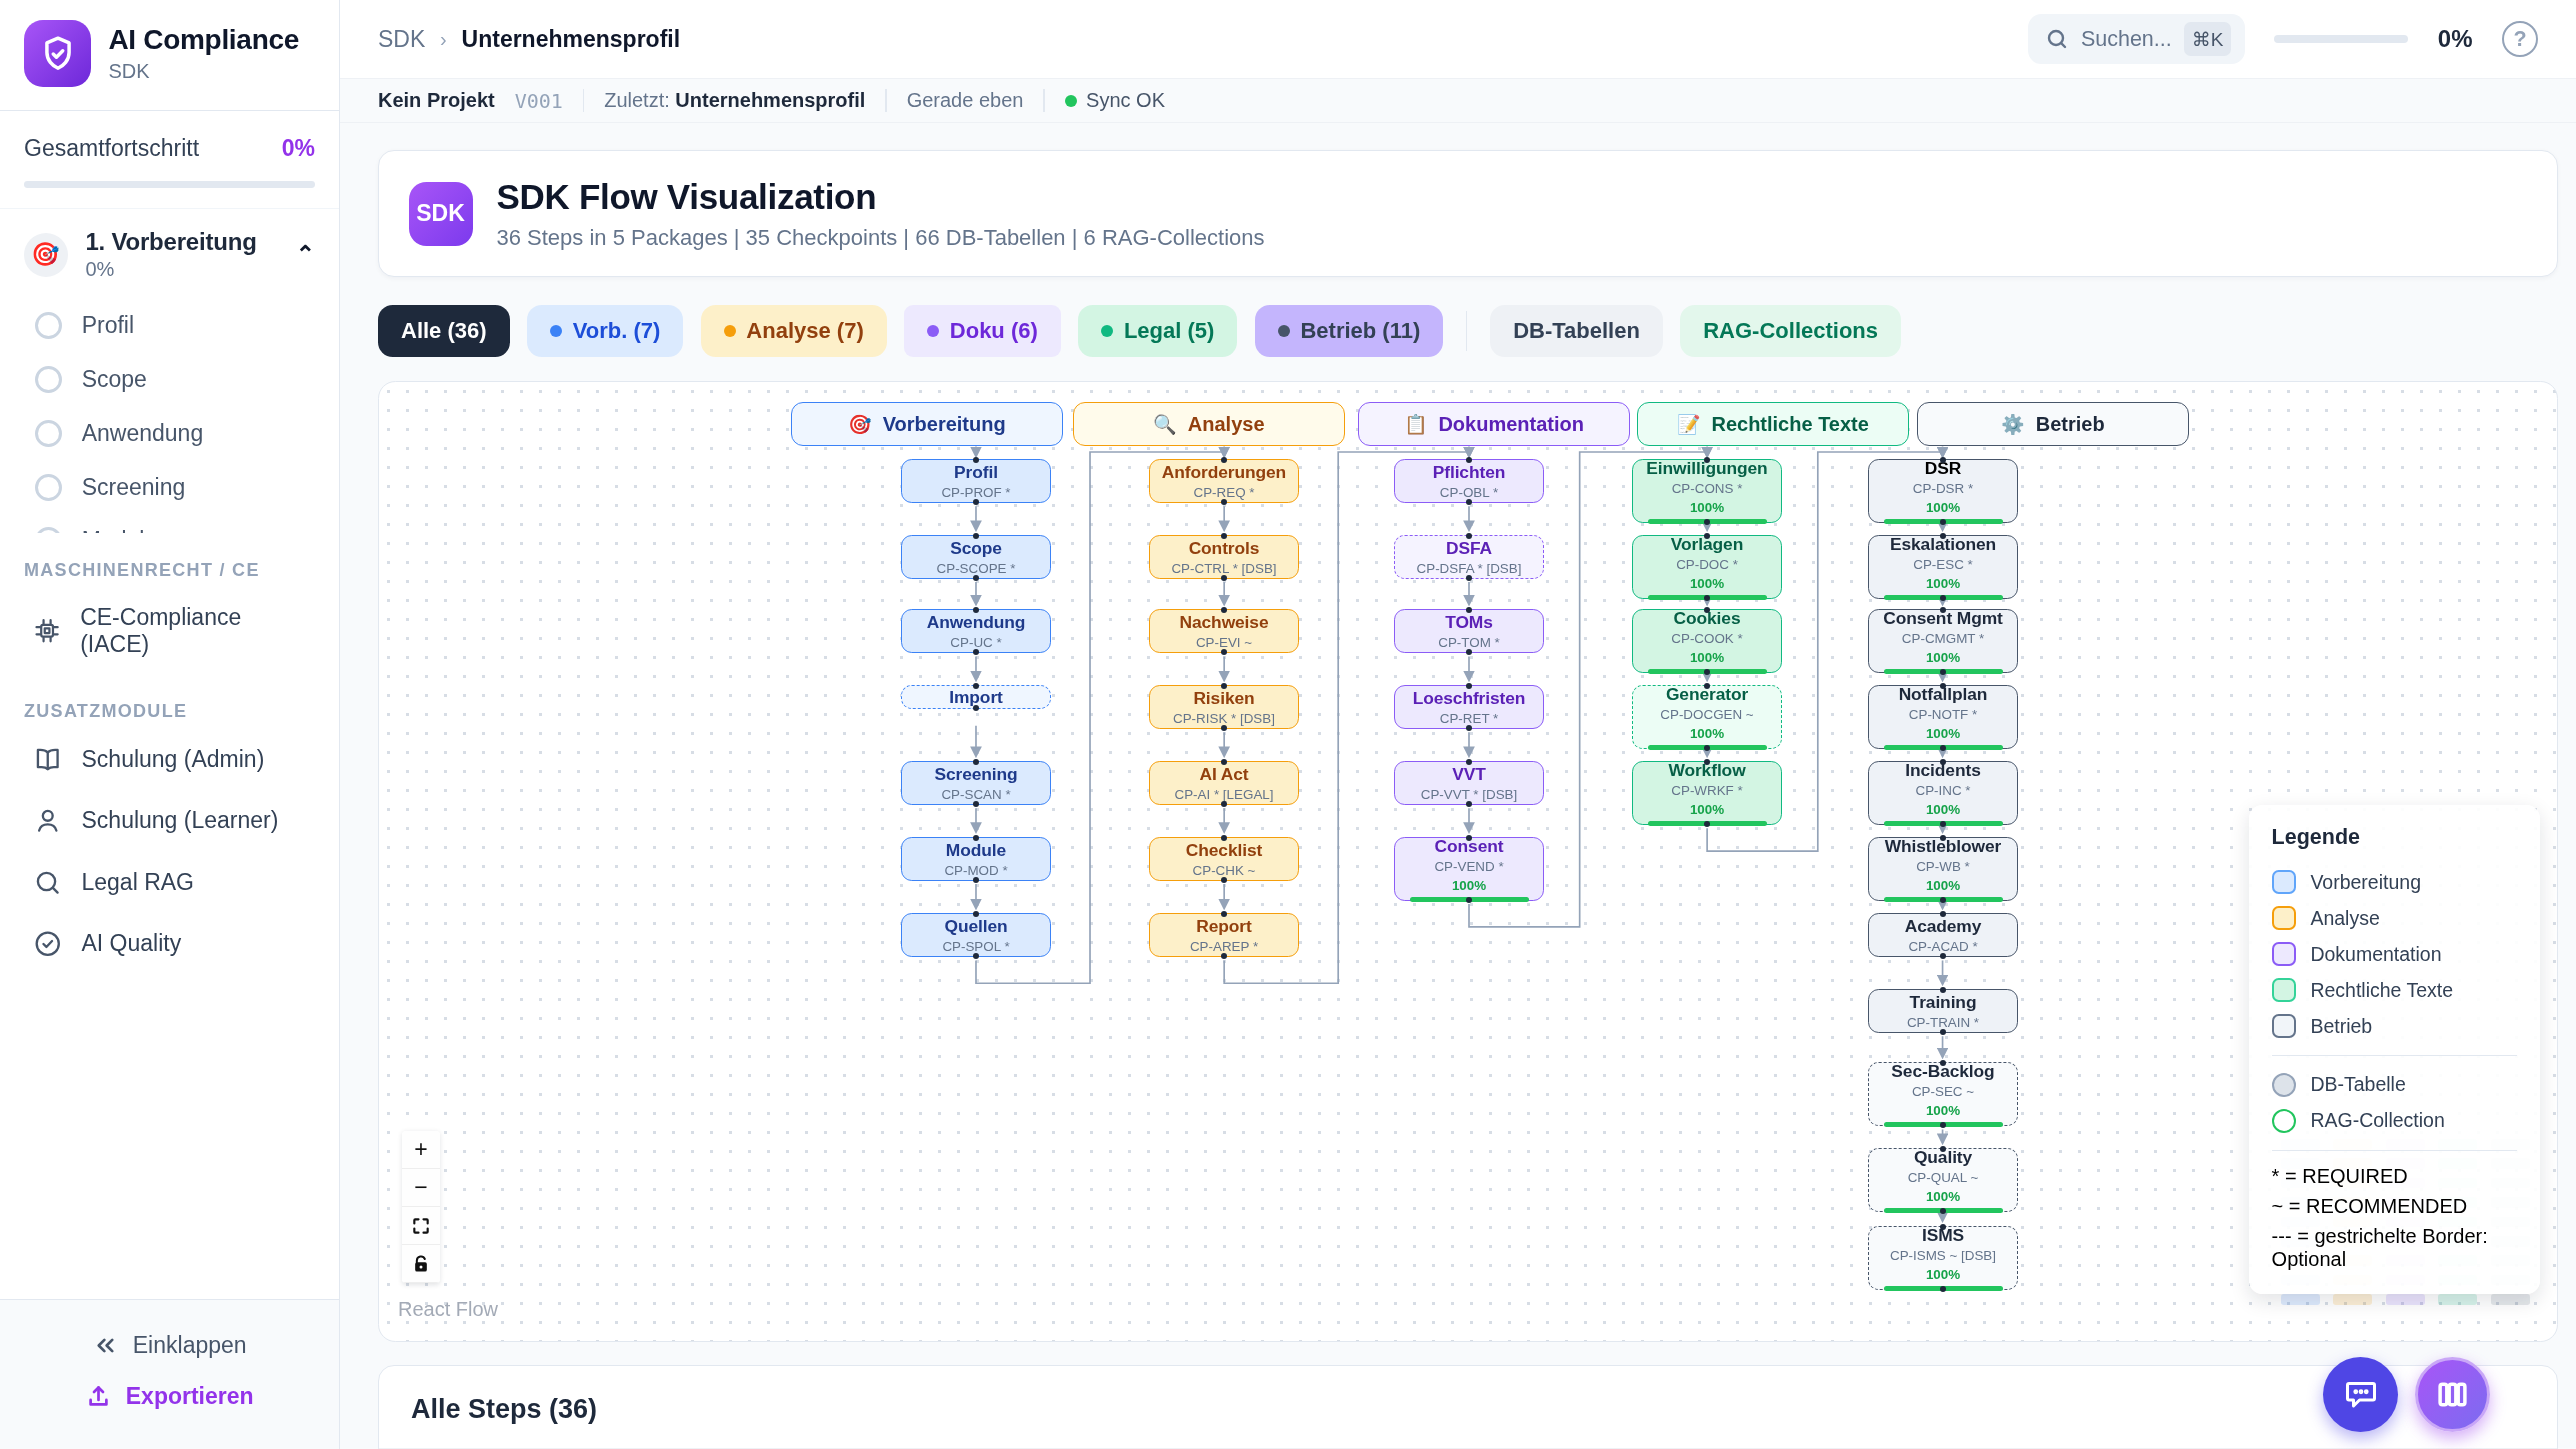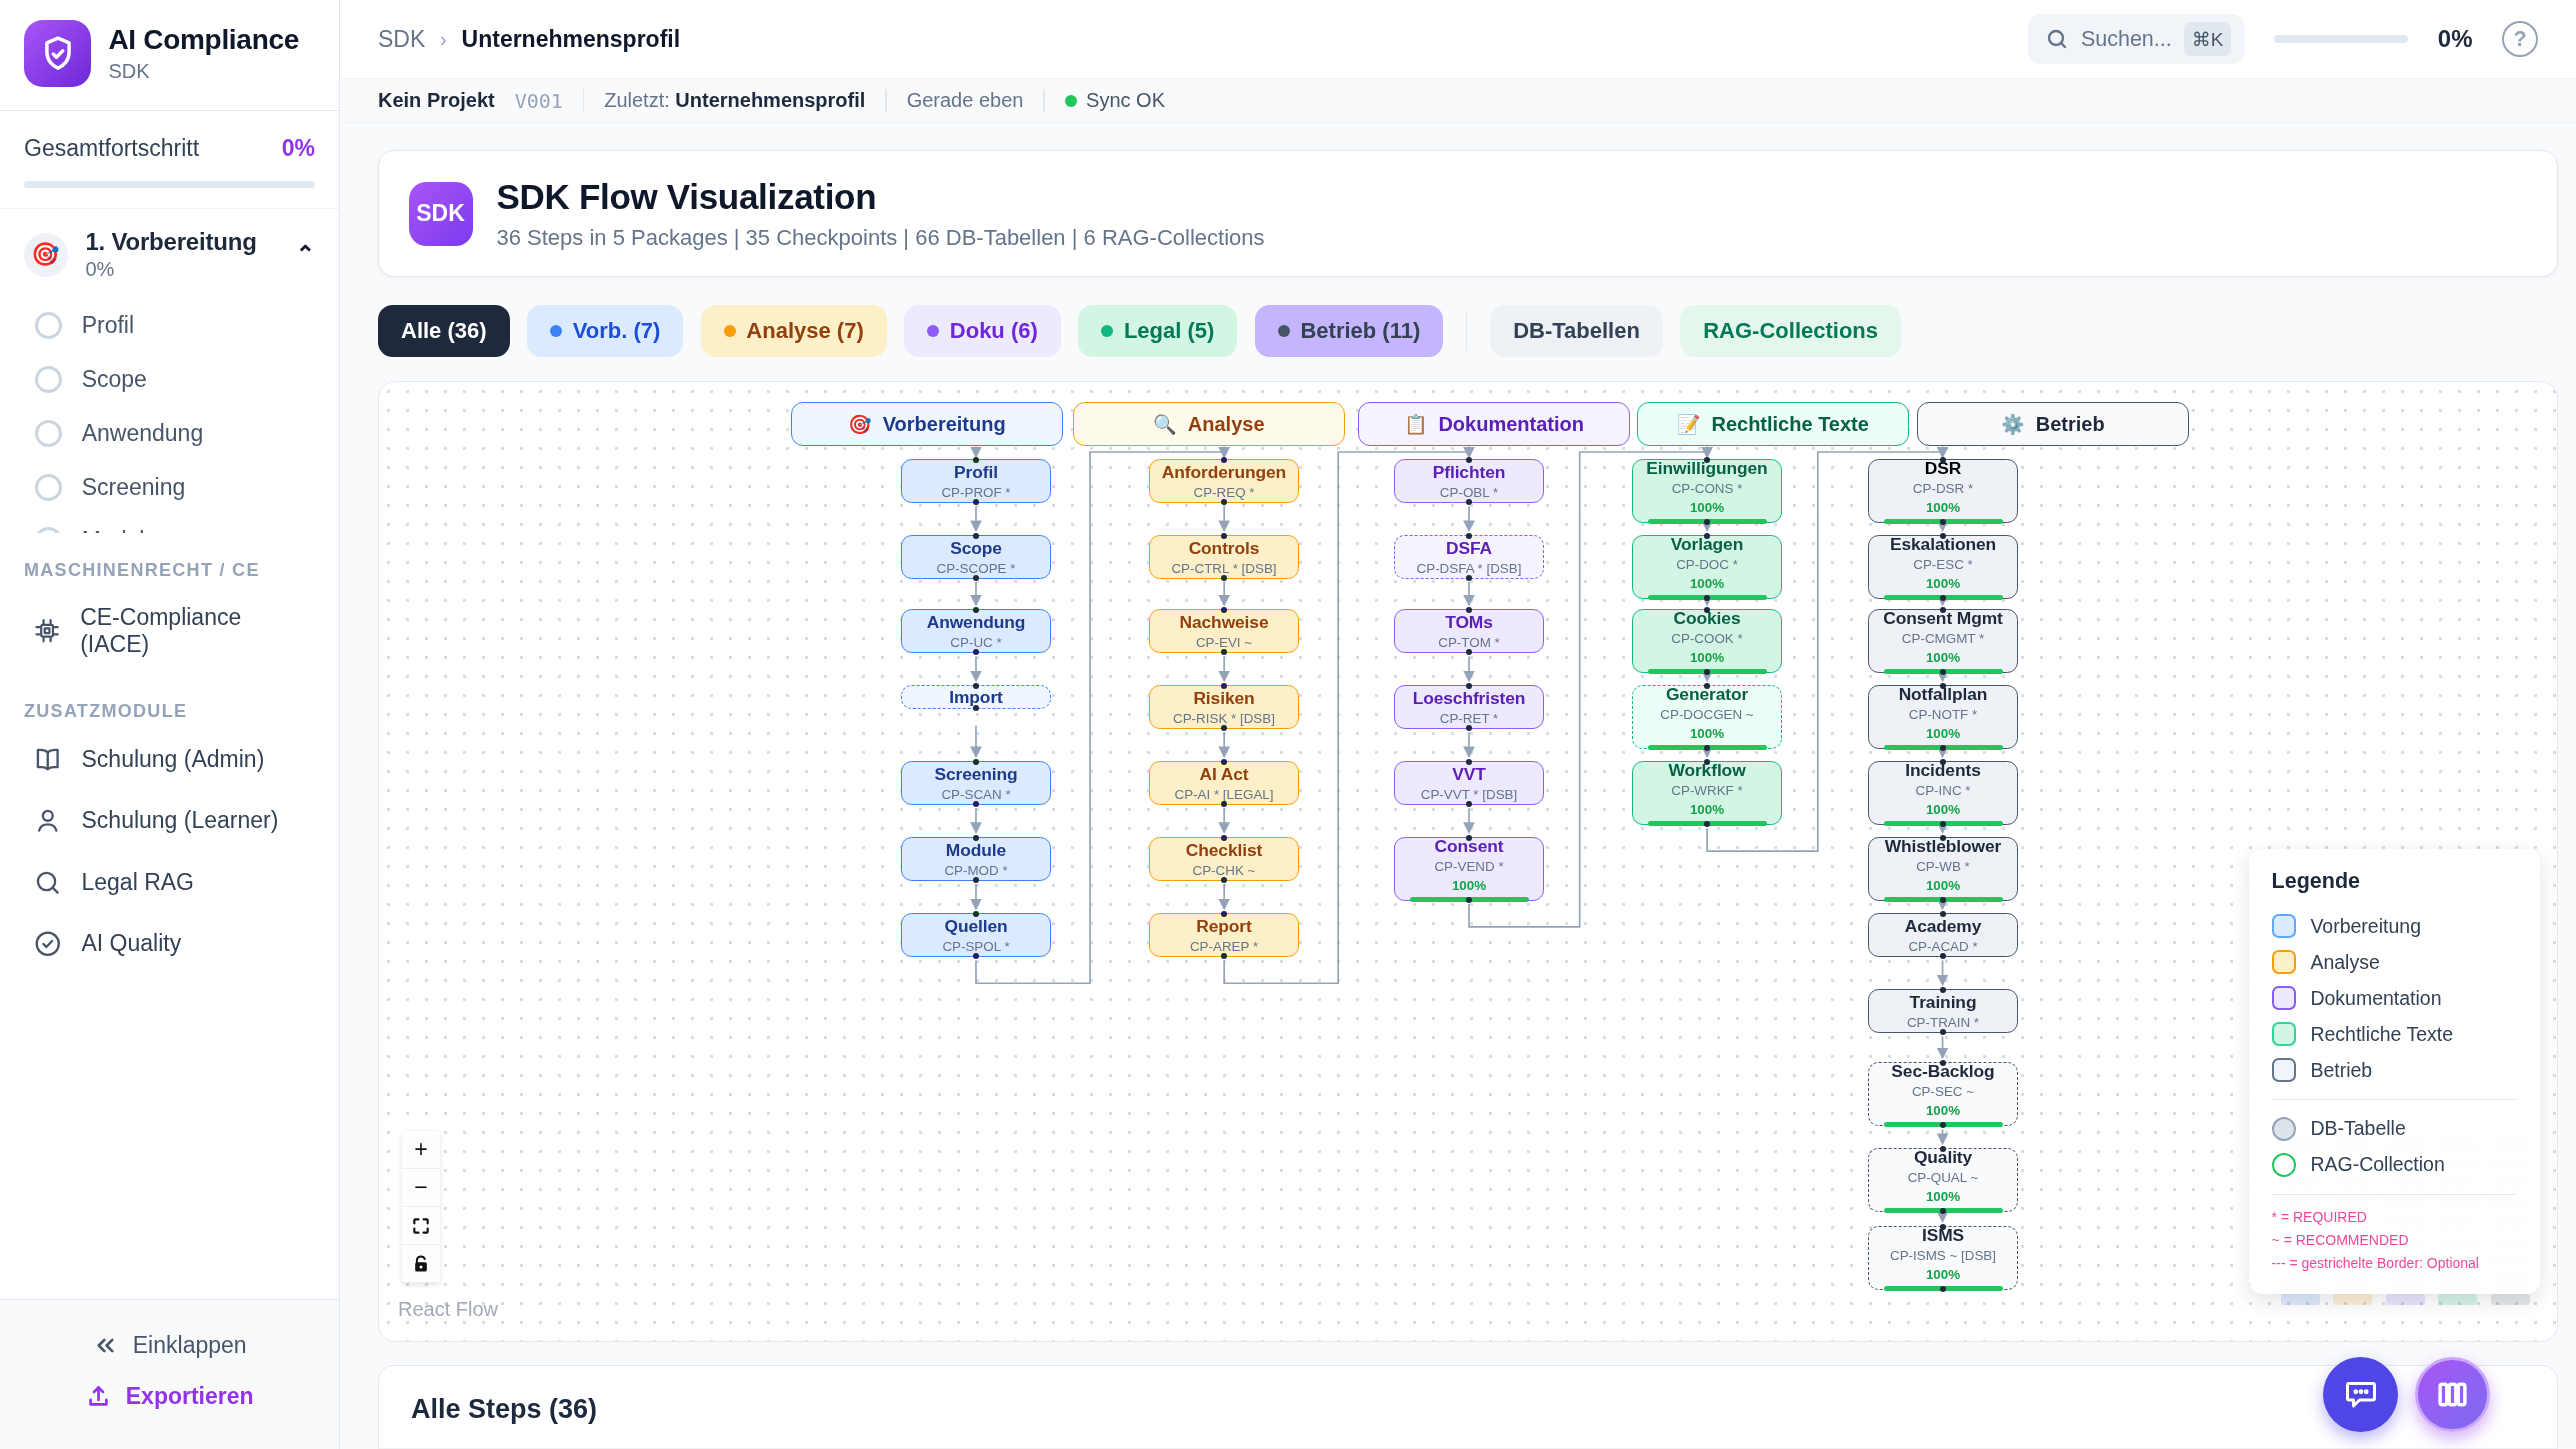--- a/index.html
+++ b/index.html
@@ -106,21 +106,21 @@
   .node-bar { width:100%; height:5.4px; border-radius:2.7px; background:#22c55e; }
   .edges { position:absolute; inset:0; pointer-events:none; }
 
   .legend { position:absolute; right:17.4px; bottom:47px; width:291px; background:rgba(255,255,255,.93);
     border-radius:13.4px; box-shadow:0 6.7px 20px rgba(15,23,42,.12); padding:20px 23px; }
   .lg-title { font-size:21.5px; font-weight:700; color:#1e293b; margin-bottom:14.8px; }
   .lg-row { display:flex; align-items:center; gap:14.8px; padding:6px 0; font-size:19.5px; color:#334155; }
   .sw { width:24px; height:24px; min-width:24px; border-radius:6.7px; border:2px solid; }
   .sw.circle { border-radius:50%; }
   .lg-div { height:1.3px; background:#e2e8f0; margin:10.7px 0; }
-  .lg-note { font-size:14px; color:#ec4899; padding:3.4px 0; }
+  .lg-note { font-size:20px; color:#000000; padding:3.4px 0; }
 
   .rf-controls { position:absolute; left:23px; bottom:58px; width:38px; box-shadow:0 1.3px 5.4px rgba(15,23,42,.12);
     border-radius:4px; overflow:hidden; }
   .rf-btn { width:38px; height:38px; background:#fefefe; border-bottom:0.7px solid #eee;
     display:flex; align-items:center; justify-content:center; font-size:23px; color:#111; cursor:pointer; }
   .rf-attr { position:absolute; left:19px; bottom:20px; font-size:20px; color:#a3aab6; }
 
   .faint-db { position:absolute; opacity:.16; }
   .faint-db div { width:39px; height:10.7px; border-radius:2.7px; margin-bottom:8.7px; }
 
@@ -312,21 +312,21 @@
             <span>Alle (36)</span>
           </div>
           <div class="chip" style="background: rgb(219, 234, 254); color: rgb(29, 78, 216);">
             <span class="dot" style="background:#3b82f6"></span>
             <span>Vorb. (7)</span>
           </div>
           <div class="chip" style="background: rgb(253, 240, 201); color: rgb(146, 64, 14);">
             <span class="dot" style="background:#f59e0b"></span>
             <span>Analyse (7)</span>
           </div>
-          <div class="chip" style="background: rgb(237, 233, 254); color: rgb(109, 40, 217);">
+          <div class="chip" style="background: rgb(237, 233, 254); color: rgb(109, 40, 217); border-radius: 9px;">
             <span class="dot" style="background:#8b5cf6"></span>
             <span>Doku (6)</span>
           </div>
           <div class="chip" style="background: rgb(211, 245, 227); color: rgb(4, 120, 87);">
             <span class="dot" style="background:#10b981"></span>
             <span>Legal (5)</span>
           </div>
           <div class="chip" style="background: #c4b5fd; color: rgb(51, 65, 85);">
             <span class="dot" style="background:#475569"></span>
             <span>Betrieb (11)</span>

